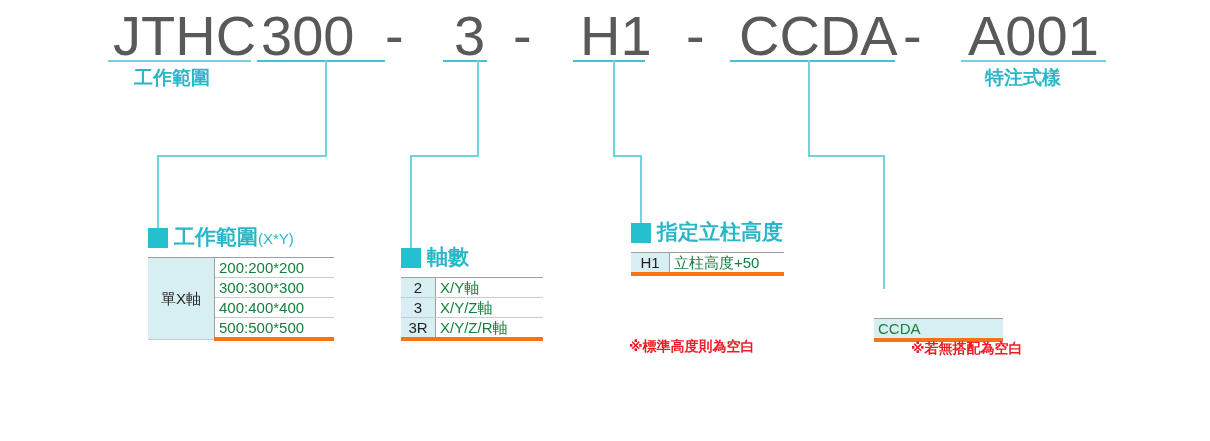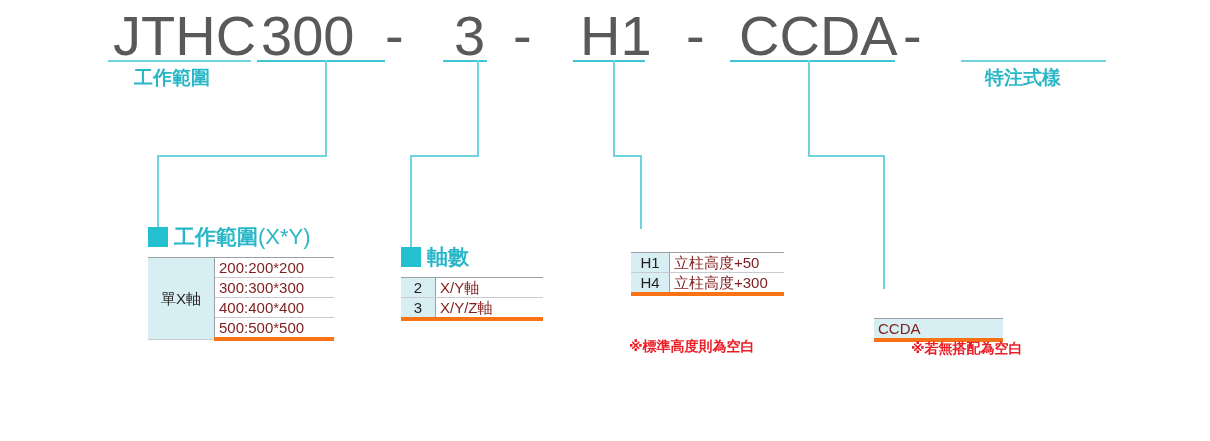--- a/index.html
+++ b/index.html
@@ -65,36 +65,36 @@
     background:#24c0cf;
     flex:0 0 auto;
     margin-right:6px;
   }
   .grp-title{
     color:#29b7c8;
     font-size:21px;
     line-height:21px;
     font-weight:700;
   }
-  .grp-title .sub{font-weight:400;font-size:22px;}
+  .grp-title .sub{font-weight:400;font-size:15px;}
 
   
   .spec-table{
     position:absolute;
     border-collapse:collapse;
     table-layout:fixed;
     background:#ffffff;
   }
   .spec-table td{
     border-top:1px solid #9aa0a6;
     border-bottom:1px solid #9aa0a6;
     padding:0 4px;
     font-size:15px;
     line-height:19px;
-    color:#7f1d1d;
+    color:#15803d;
     height:19px;
     white-space:nowrap;
     font-family:"Liberation Sans","DejaVu Sans",sans-serif;
   }
   .spec-table td.key{
     background:#d7eef2;
     text-align:center;
     border-right:1px solid #9aa0a6;
     color:#231f20;
   }
@@ -126,20 +126,21 @@
 
   <div class="code-seg" style="left:113px;top:8px;">JTHC</div>
   <div class="code-seg" style="left:261px;top:8px;">300</div>
   <div class="code-dash" style="left:385px;top:8px;">-</div>
   <div class="code-seg" style="left:454px;top:8px;">3</div>
   <div class="code-dash" style="left:513px;top:8px;">-</div>
   <div class="code-seg" style="left:580px;top:8px;">H1</div>
   <div class="code-dash" style="left:686px;top:8px;">-</div>
   <div class="code-seg" style="left:739px;top:8px;">CCDA</div>
   <div class="code-dash" style="left:903px;top:8px;">-</div>
+  <div class="code-seg" style="left:968px;top:8px;">A001</div>
 
   <div class="seg-underline" style="left:108px;top:60px;width:143px;"></div>
   <div class="seg-underline strong" style="left:257px;top:60px;width:128px;"></div>
   <div class="seg-underline strong" style="left:443px;top:60px;width:44px;"></div>
   <div class="seg-underline strong" style="left:573px;top:60px;width:72px;"></div>
   <div class="seg-underline strong" style="left:730px;top:60px;width:165px;"></div>
   <div class="seg-underline" style="left:961px;top:60px;width:145px;"></div>
 
   <div class="seg-caption" style="left:134px;top:68px;">工作範圍</div>
   <div class="seg-caption" style="left:985px;top:68px;">特注式樣</div>
@@ -191,34 +192,38 @@
   <table class="spec-table" style="left:401px;top:277px;width:142px;">
     <tbody>
         <tr>
       <td class="key" style="width:26px;">2</td>
       <td class="val">X/Y軸</td>
     </tr>
     <tr>
       <td class="key">3</td>
       <td class="val">X/Y/Z軸</td>
     </tr>
-  </tbody>
-    </table>
-
+    <tr>
+      <td class="key">3R</td>
+      <td class="val">X/Y/Z/R軸</td>
+    </tr>
+  </tbody>
+    </table>
+
+  <div class="grp-head" style="left:631px;top:221px;">
+    <span class="grp-marker"></span>
+    <span class="grp-title"><span>指定立柱高度</span><span class="sub"></span></span>
+  </div>
 
   <table class="spec-table" style="left:631px;top:252px;width:153px;">
     <tbody>
         <tr>
       <td class="key" style="width:30px;">H1</td>
       <td class="val">立柱高度+50</td>
     </tr>
-    <tr>
-      <td class="key">H4</td>
-      <td class="val">立柱高度+300</td>
-    </tr>
   </tbody>
     </table>
 
   <div class="note" style="left:629px;top:338px;">※標準高度則為空白</div>
 
 
   <table class="spec-table" style="left:874px;top:318px;width:129px;">
     <tbody>
         <tr>
       <td class="full">CCDA</td>

